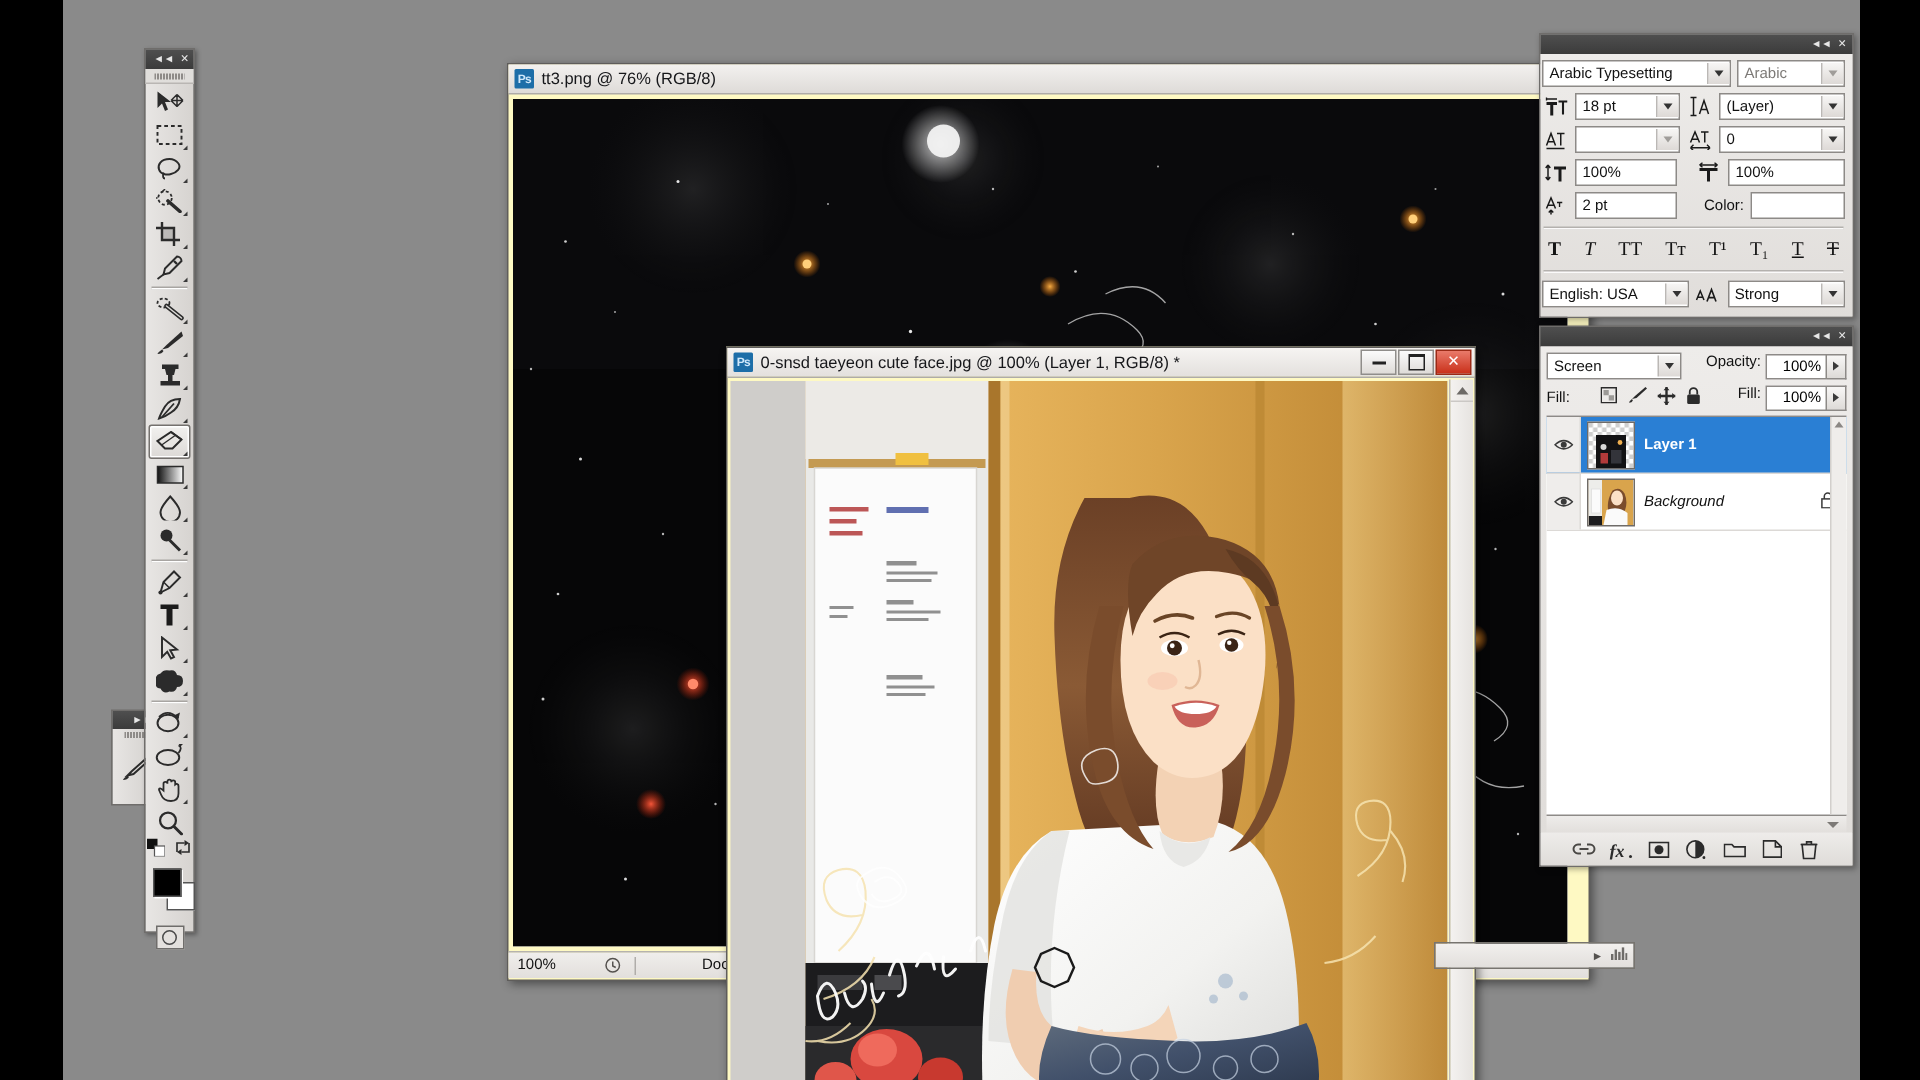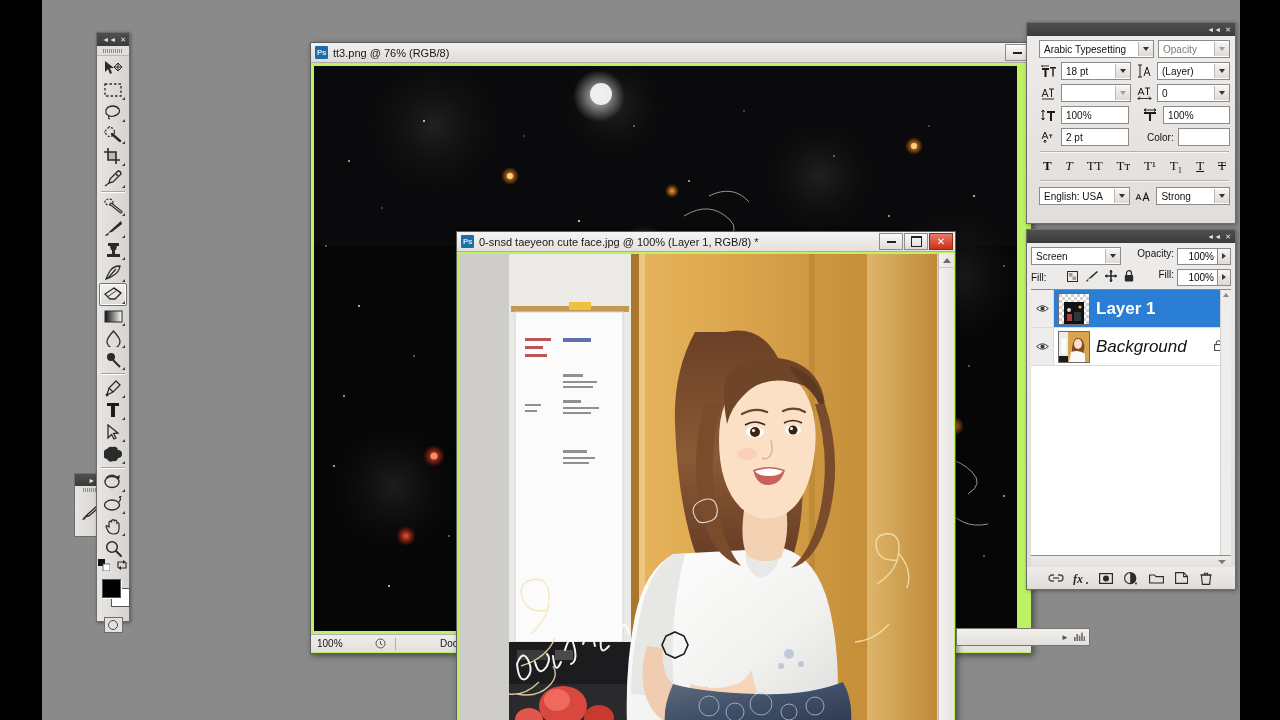--- a/index.html
+++ b/index.html
@@ -58,22 +58,22 @@
     background:linear-gradient(to right,#e8e6e4,#d2cfcc);border:1px solid #6f6d6b;z-index:28;}
   .leftdock .ld-head{height:12px;background:linear-gradient(to bottom,#4f4f4f,#3b3b3b);
     display:flex;align-items:center;justify-content:flex-end;}
   .leftdock .ld-head span{font-size:7px;color:#e7e7e7;padding-right:3px;}
   .leftdock .ld-grip{height:8px;display:flex;align-items:center;justify-content:center;}
   .leftdock .ld-grip i{width:14px;height:4px;
     background:repeating-linear-gradient(to right,#8e8b88 0 1px,transparent 1px 2px);}
   .leftdock .ld-ico{height:38px;display:flex;align-items:center;justify-content:center;}
 
   
-  .docwin{position:absolute;background:#bef264;border:1px solid #5f5d5b;
-    box-shadow:2px 2px 6px rgba(0,0,0,.45);}
+  .docwin{position:absolute;background:#fef9c3;border:1px solid #5f5d5b;
+    box-shadow:2px 2px 6px rgba(0,0,0,.45);margin-left:28px;}
   .dw-title{height:19px;background:linear-gradient(to bottom,#f3f1ef,#dedbd8);
     border-bottom:1px solid #aeaba8;display:flex;align-items:center;padding:0 2px;}
   .dw-ps{width:13px;height:13px;background:#1d6ea8;color:#cfe8fb;font-size:8px;
     font-weight:bold;display:flex;align-items:center;justify-content:center;
     margin:0 5px 0 2px;border-radius:1px;letter-spacing:-.5px;}
   .dw-name{font-size:11px;color:#16171a;white-space:nowrap;overflow:hidden;}
   .dw-btns{margin-left:auto;display:flex;gap:1px;}
   .dw-btn{width:22px;height:15px;border:1px solid #8f8d8a;
     background:linear-gradient(to bottom,#fbfbfb,#dedbd8);
     display:flex;align-items:center;justify-content:center;cursor:pointer;}
@@ -112,21 +112,21 @@
   .pnl-head{height:13px;background:linear-gradient(to bottom,#4f4f4f,#3b3b3b);
     display:flex;align-items:center;justify-content:flex-end;padding-right:2px;}
   .pnl-head span{font-size:7px;color:#e7e7e7;padding:0 2px;line-height:1;cursor:pointer;}
   .tabs{height:19px;display:flex;align-items:stretch;
     background:linear-gradient(to bottom,#b9b6b3,#a7a4a1);border-bottom:1px solid #7c7976;}
   .tab{padding:0 8px;display:flex;align-items:center;font-size:9.5px;font-weight:bold;
     color:#1c1c1c;letter-spacing:.2px;cursor:pointer;border-right:1px solid #8e8b88;
     background:linear-gradient(to bottom,#c3c0bd,#b0adaa);}
   .tab.active{background:linear-gradient(to bottom,#f0eeec,#e4e1de);color:#111;}
   .tab-menu{margin-left:auto;display:flex;align-items:center;padding-right:4px;cursor:pointer;}
-  .pnl-body{padding:4px 5px 6px 12px;background:linear-gradient(to bottom,#eeecea,#e0ddda);}
+  .pnl-body{padding:4px 5px 6px 1px;background:linear-gradient(to bottom,#eeecea,#e0ddda);}
 
   .row{display:flex;align-items:center;margin-bottom:4px;gap:4px;}
   .combo{display:flex;align-items:center;background:#fff;border:1px solid #8d8a87;height:16px;}
   .combo .val{flex:1;padding-left:4px;font-size:10px;color:#111;white-space:nowrap;overflow:hidden;}
   .combo .arw{width:14px;height:14px;border-left:1px solid #bbb8b5;
     background:linear-gradient(to bottom,#f7f6f5,#ddd9d6);
     display:flex;align-items:center;justify-content:center;cursor:pointer;}
   .combo .arw i{width:0;height:0;border-left:3px solid transparent;border-right:3px solid transparent;
     border-top:4px solid #333;}
   .combo.dis .val{color:#7d7a77;}
@@ -157,21 +157,21 @@
   .layers-list{background:#fff;border:1px solid #8d8a87;border-width:1px 0;margin-top:2px;
     height:265px;position:relative;overflow:hidden;}
   .layer{height:37px;display:flex;align-items:center;border-bottom:1px solid #dcd9d6;
     cursor:pointer;background:#fff;}
   .layer.active{background:#2a7fd4;}
   .layer .eye{width:22px;display:flex;align-items:center;justify-content:center;
     border-right:1px solid #dcd9d6;height:100%;background:#efedeb;cursor:pointer;}
   .layer.active .eye{background:#efedeb;}
   .thumb-img{width:30px;height:30px;border:1px solid #6e6b68;margin:0 6px 0 4px;overflow:hidden;
     position:relative;background:#fff;}
-  .layer .nm{font-size:17px;color:#111;}
+  .layer .nm{font-size:10px;color:#111;}
   .layer.active .nm{color:#fff;font-weight:bold;}
   .layer .lockico{margin-left:auto;margin-right:8px;}
   .lyr-scroll{position:absolute;right:0;top:0;width:10px;height:100%;background:#efedeb;
     border-left:1px solid #d2cfcc;cursor:pointer;}
   .lyr-scroll i{display:block;margin:3px auto 0;width:0;height:0;
     border-left:3px solid transparent;border-right:3px solid transparent;border-bottom:4px solid #8b8885;}
   .lyr-foot{height:22px;display:flex;align-items:center;justify-content:space-around;
     padding:0 16px;background:linear-gradient(to bottom,#eeecea,#dfdcd9);}
   .lyr-foot .fi{cursor:pointer;display:flex;align-items:center;justify-content:center;
     width:18px;height:18px;}
@@ -830,21 +830,21 @@
       <div class="pnl-body">
 
         <div class="row">
           <div class="combo" style="flex:1">
             <div class="val">Arabic Typesetting</div>
             <div class="arw">
                 <i></i>
               </div>
           </div>
           <div class="combo dis" style="width:70px">
-            <div class="val">Opacity</div>
+            <div class="val">Arabic</div>
             <div class="arw">
                 <i></i>
               </div>
           </div>
         </div>
 
         <div class="row">
           <div class="lbl-ico">
             <svg width="15" height="14" viewBox="0 0 15 14">
                 <path d="M1 4 h7 v2 h-2.5 v7 h-2 v-7 h-2.5z" fill="#1a1a1a"></path>
@@ -939,21 +939,21 @@
           <span class="g">TT</span>
           <span class="g">Tᴛ</span>
           <span class="g">T¹</span>
           <span class="g">T₁</span>
           <span class="g u">T</span>
           <span class="g s">T</span>
         </div>
 
         <div class="sep-h"></div>
 
-        <div class="row" style="margin-bottom:12px">
+        <div class="row" style="margin-bottom:0">
           <div class="combo" style="flex:1.25">
             <div class="val">English: USA</div>
             <div class="arw">
                 <i></i>
               </div>
           </div>
           <div class="lbl-ico">
             <svg width="17" height="13" viewBox="0 0 17 13">
                 <path d="M1 10 l2.5 -6 l2.5 6 M2 8.2 h3" stroke="#1a1a1a" stroke-width="1" fill="none"></path>
                 <path d="M8 11 l3 -8 l3 8 M9.2 8.4 h3.6" stroke="#1a1a1a" stroke-width="1.1" fill="none"></path>

